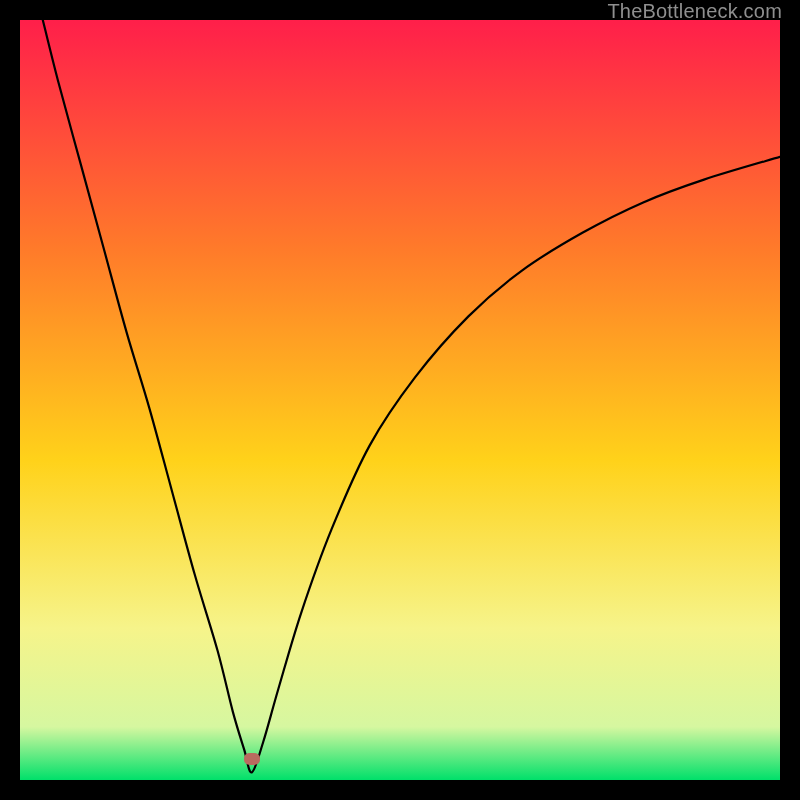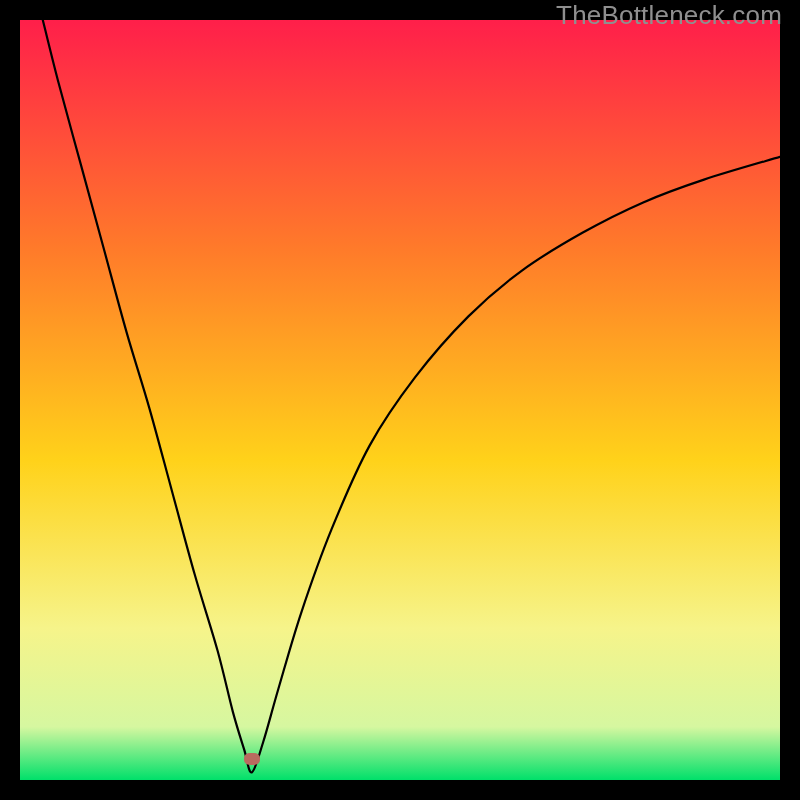--- a/index.html
+++ b/index.html
@@ -23,21 +23,21 @@
     left: 20px;
     top: 20px;
     width: 760px;
     height: 760px;
   }
   .watermark {
     position: absolute;
     top: 0px;
     right: 18px;
     font-family: Arial, Helvetica, sans-serif;
-    font-size: 26px;
+    font-size: 20px;
     color: #8f8f8f;
     font-weight: 400;
     letter-spacing: 0.2px;
   }
   .marker {
     position: absolute;
     width: 16px;
     height: 12px;
     border-radius: 6px / 5px;
     background: #b96b5f;

